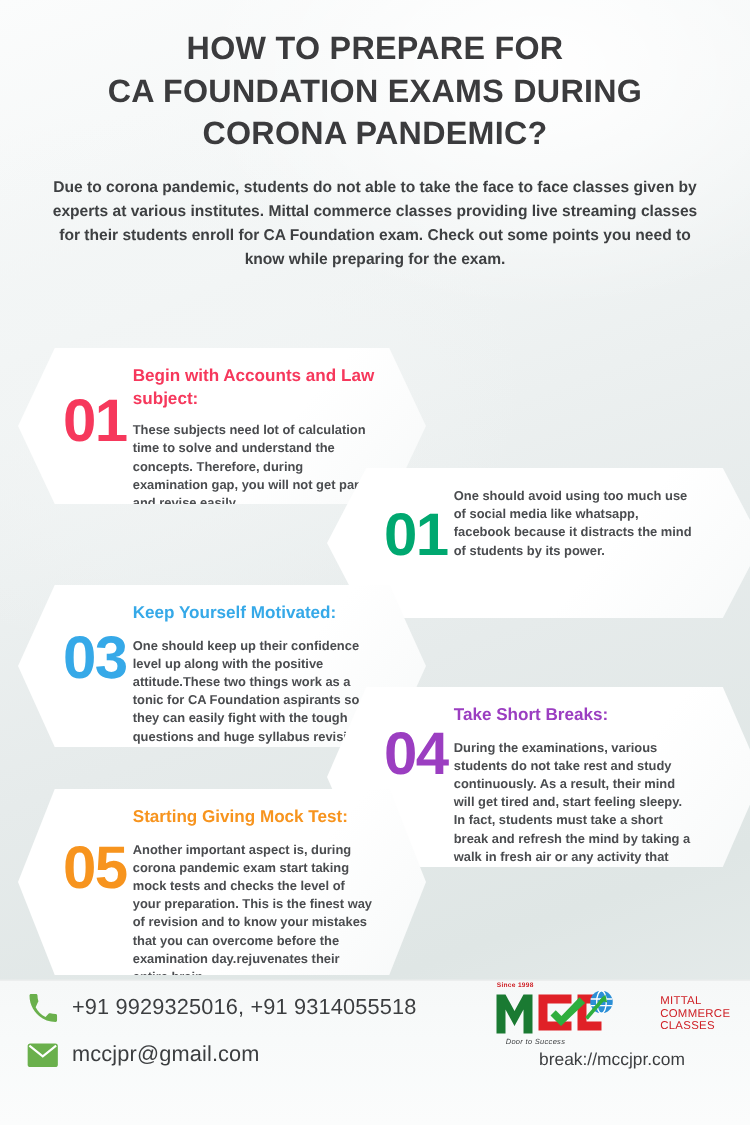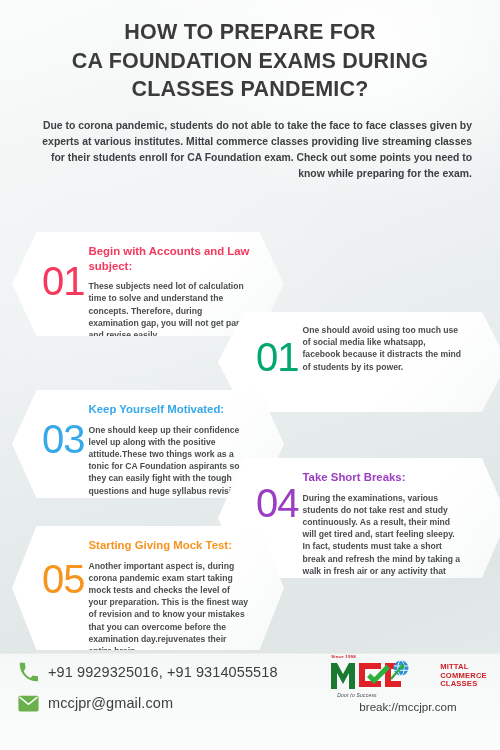--- a/index.html
+++ b/index.html
@@ -44,21 +44,21 @@
     color: #3b3b3d;
     font-family: "Liberation Sans", sans-serif;
   }
   .title .ln { display: block; }
   .intro {
     margin: 14px 6px 0 6px;
     font-size: 10.4px;
     line-height: 1.55;
     font-weight: bold;
     color: #3e4042;
-    text-align: right;
+    text-align: center;
   }
 
   
   .steps {
     position: absolute;
     top: 228px;
     left: 0;
     width: 500px;
     height: 420px;
   }
@@ -71,21 +71,21 @@
     filter: drop-shadow(2px 3px 4px rgba(120,132,132,0.30));
     padding: 11px 34px 11px 30px;
     display: flex;
     align-items: flex-start;
   }
 
   .step-num {
     flex: 0 0 auto;
     font-size: 40px;
     line-height: 0.92;
-    font-weight: normal;
+    font-weight: bold;
     letter-spacing: -1px;
     margin-top: 20px;
     margin-right: 4px;
     font-family: "Liberation Sans", sans-serif;
   }
   .step-body {
     flex: 1 1 auto;
     padding-top: 1px;
   }
   .step-title {
@@ -190,41 +190,41 @@
     top: 6px; left: 0;
     width: 86px; height: 30px;
   }
   .logo-name {
     text-align: left;
     line-height: 1.12;
   }
   .logo-name span {
     display: block;
     font-size: 7.6px;
-    font-weight: bold;
+    font-weight: normal;
     color: #cf2026;
     letter-spacing: 0.2px;
     padding-left: 20px;
   }
   .site {
     margin-top: 2px;
     font-size: 11.6px;
     color: #3c3e40;
   }
 </style>
 </head>
 <body>
 
 <div class="poster">
 
   <div class="header">
     <h1 class="title">
       <span class="ln">HOW TO PREPARE FOR</span>
       <span class="ln">CA FOUNDATION EXAMS DURING</span>
-      <span class="ln">CLASSES PANDEMIC?</span>
+      <span class="ln">CORONA PANDEMIC?</span>
     </h1>
     <p class="intro">Due to corona pandemic, students do not able to take the face to face classes given by experts at various institutes. Mittal commerce classes providing live streaming classes for their students enroll for CA Foundation exam. Check out some points you need to know while preparing for the exam.</p>
   </div>
 
   <div class="steps">
 
     <div class="step step-1">
       <div class="step-num" style="color: rgb(246, 56, 92);">01</div>
       <div class="step-body">
         <h2 class="step-title" style="color: rgb(246, 56, 92);">Begin with Accounts and Law subject:</h2>

